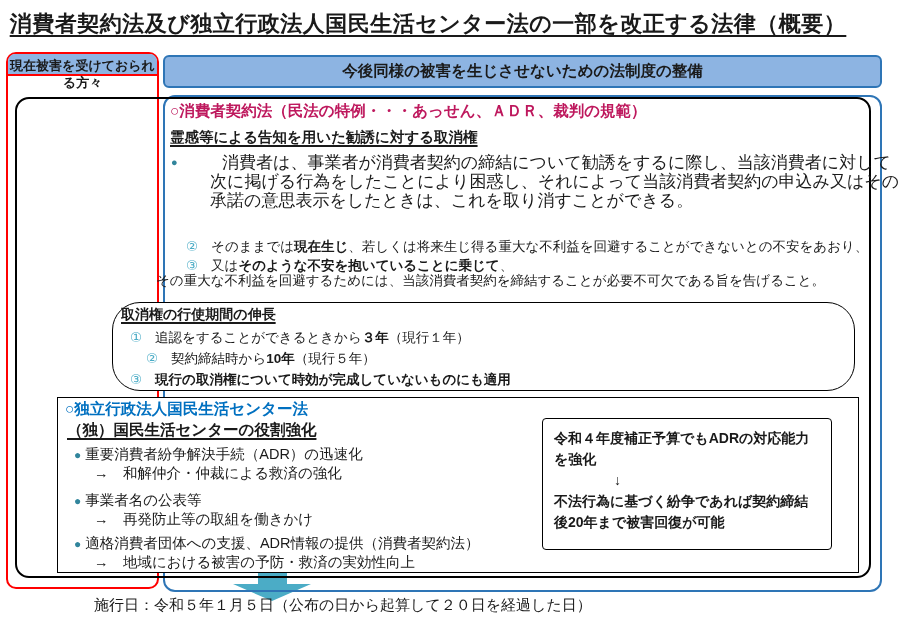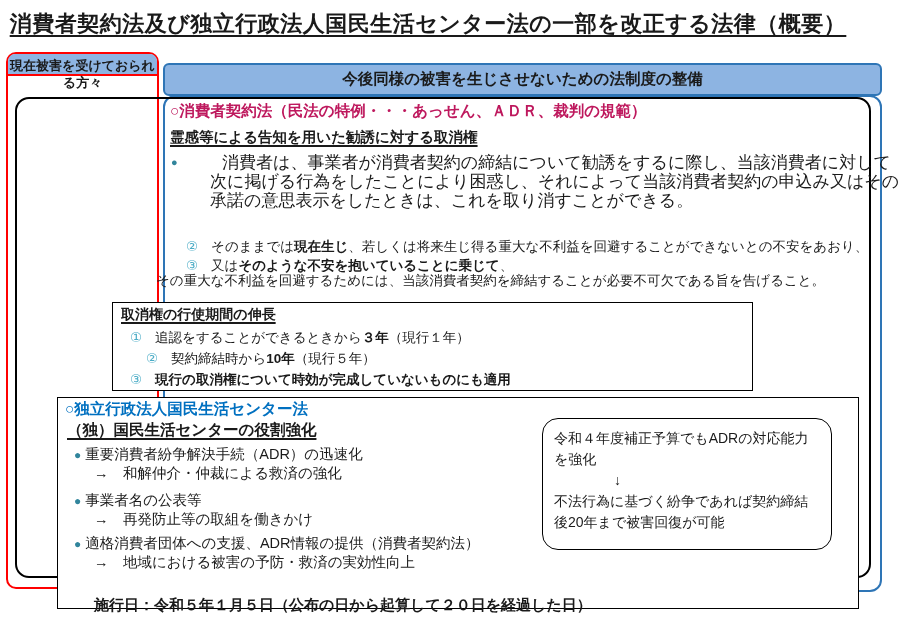--- a/index.html
+++ b/index.html
@@ -22,65 +22,65 @@
   .red-col{left:6px;top:52px;width:149px;height:533px;border:2.5px solid #FF0000;border-radius:10px;}
   .red-col-header{
     box-sizing:border-box;width:100%;height:22px;background:#8DB4E2;
     border-bottom:2.5px solid #FF0000;border-radius:7px 7px 0 0;
     font-size:13px;font-weight:bold;text-align:center;line-height:1.32;padding-top:3px;
   }
   .right-header{
     left:163px;top:55px;width:719px;height:33px;box-sizing:border-box;
     background:#8DB4E2;border:2.2px solid #2E75B6;border-radius:6px;
     display:flex;align-items:center;justify-content:center;
-    font-size:15.5px;font-weight:bold;margin-top:8px;
+    font-size:15.5px;font-weight:bold;
   }
   .blue-container{left:163px;top:95px;width:719px;height:497px;box-sizing:border-box;border:2.2px solid #2E75B6;border-radius:12px;}
   .black-box{left:15px;top:97px;width:856px;height:481px;box-sizing:border-box;border:2.5px solid #000;border-radius:14px;}
 
   
   .s1-heading{left:170px;top:101px;font-size:15.5px;font-weight:bold;color:#be185d;}
   .s1-sub{left:170px;top:128px;font-size:14.5px;font-weight:bold;text-decoration:underline;text-decoration-thickness:1.5px;text-underline-offset:3px;}
   .s1-bullet{left:171px;top:156px;font-size:11px;color:#31859C;}
   .s1-para{left:182px;top:153px;width:697px;font-size:17px;line-height:19px;text-indent:12px;margin-left:28px;}
   .num-item{font-size:13.5px;white-space:nowrap;}
   .cnum{color:#4BACC6;margin-right:13px;}
   .s1-i1{left:186px;top:219px;}
   .s1-i2{left:186px;top:238px;}
   .s1-i3{left:186px;top:257px;}
   .s1-closing{left:156px;top:272px;font-size:13.5px;white-space:nowrap;}
 
   
   .white-box{background:#fff;border:1.6px solid #000;box-sizing:border-box;}
-  .box2{left:112px;top:302px;width:641px;height:89px;}
+  .box2{left:112px;top:302px;width:743px;height:89px;border-radius:28px;}
   .box2-title{left:8px;top:3px;font-size:14px;font-weight:bold;text-decoration:underline;text-decoration-thickness:1.5px;text-underline-offset:3px;}
   .box2-i1{left:17px;top:26px;}
   .box2-i2{left:17px;top:47px;margin-left:16px;}
   .box2-i3{left:17px;top:68px;}
 
-  .box3{left:57px;top:397px;width:802px;height:212px;}
+  .box3{left:57px;top:397px;width:802px;height:176px;}
   .box3-heading{left:7px;top:1px;font-size:15.5px;font-weight:bold;color:#0070C0;white-space:nowrap;}
   .box3-sub{left:9px;top:22px;font-size:15.5px;font-weight:bold;text-decoration:underline;text-decoration-thickness:1.5px;text-underline-offset:3px;white-space:nowrap;}
   .box3-item{font-size:14.5px;white-space:nowrap;}
   .tbullet{color:#31859C;font-size:12px;margin-right:4px;}
   .box3-b1{left:16px;top:47px;}
   .box3-a1{left:36px;top:66px;}
   .box3-b2{left:16px;top:93px;}
   .box3-a2{left:36px;top:112px;}
   .box3-b3{left:16px;top:136px;}
   .box3-a3{left:36px;top:155px;}
 
-  .side-box{left:542px;top:418px;width:290px;height:132px;border-radius:16px;padding:9px 11px;font-size:14px;line-height:21px;}
+  .side-box{left:542px;top:418px;width:290px;height:132px;border-radius:4px;padding:9px 11px;font-size:14px;line-height:21px;font-weight:bold;}
   .side-arrow{margin-left:60px;}
 
   
   .down-arrow-stem{left:258px;top:562px;width:29px;height:23px;background:#4BACC6;}
   .down-arrow-head{left:233px;top:584px;width:0;height:0;border-left:39px solid transparent;border-right:39px solid transparent;border-top:17px solid #4BACC6;}
 
-  .footer-line{left:94px;top:596px;font-size:15px;white-space:nowrap;font-weight:bold;}
+  .footer-line{left:94px;top:596px;font-size:15px;white-space:nowrap;}
 </style>
 </head>
 <body>
 
 <div class="canvas">
 
   <div class="abs down-arrow-stem"></div>
   <div class="abs down-arrow-head"></div>
 
   <div class="abs red-col">

